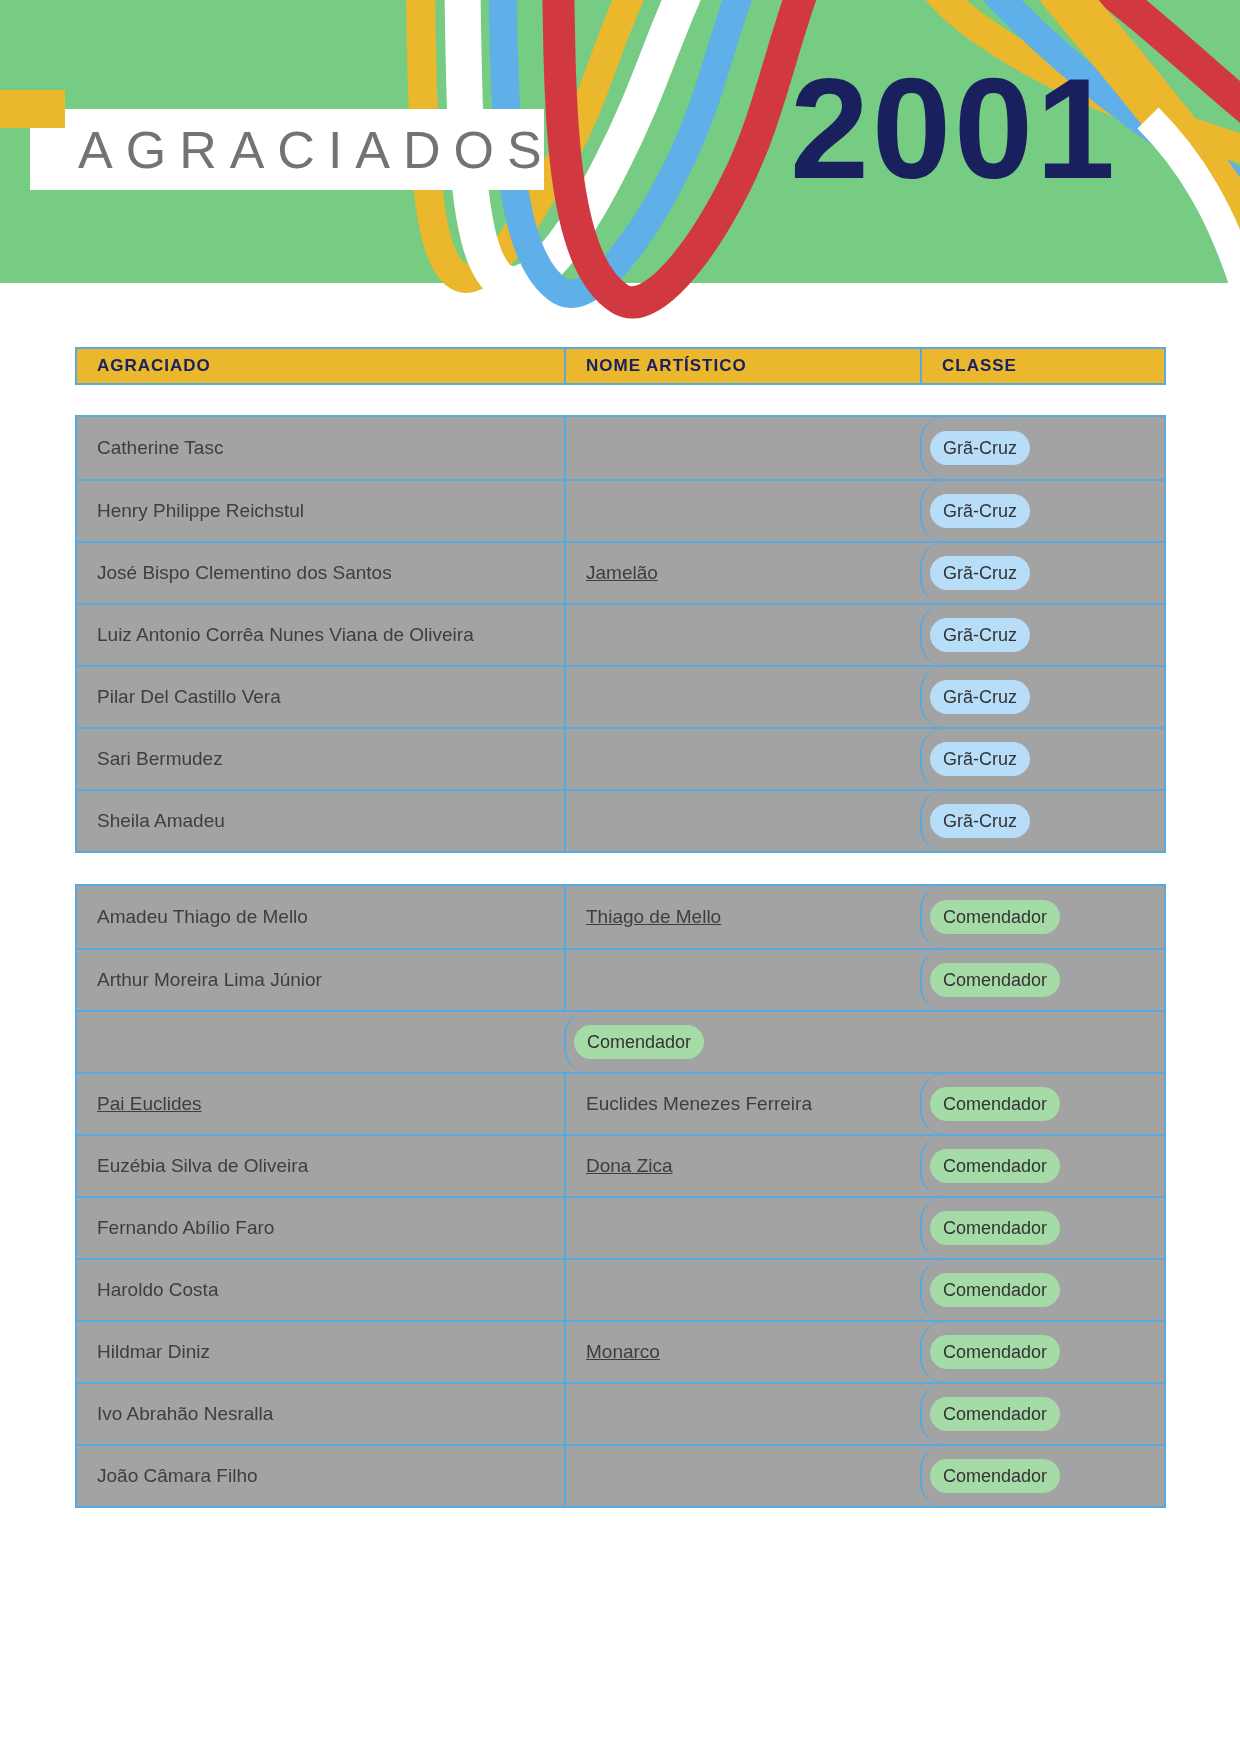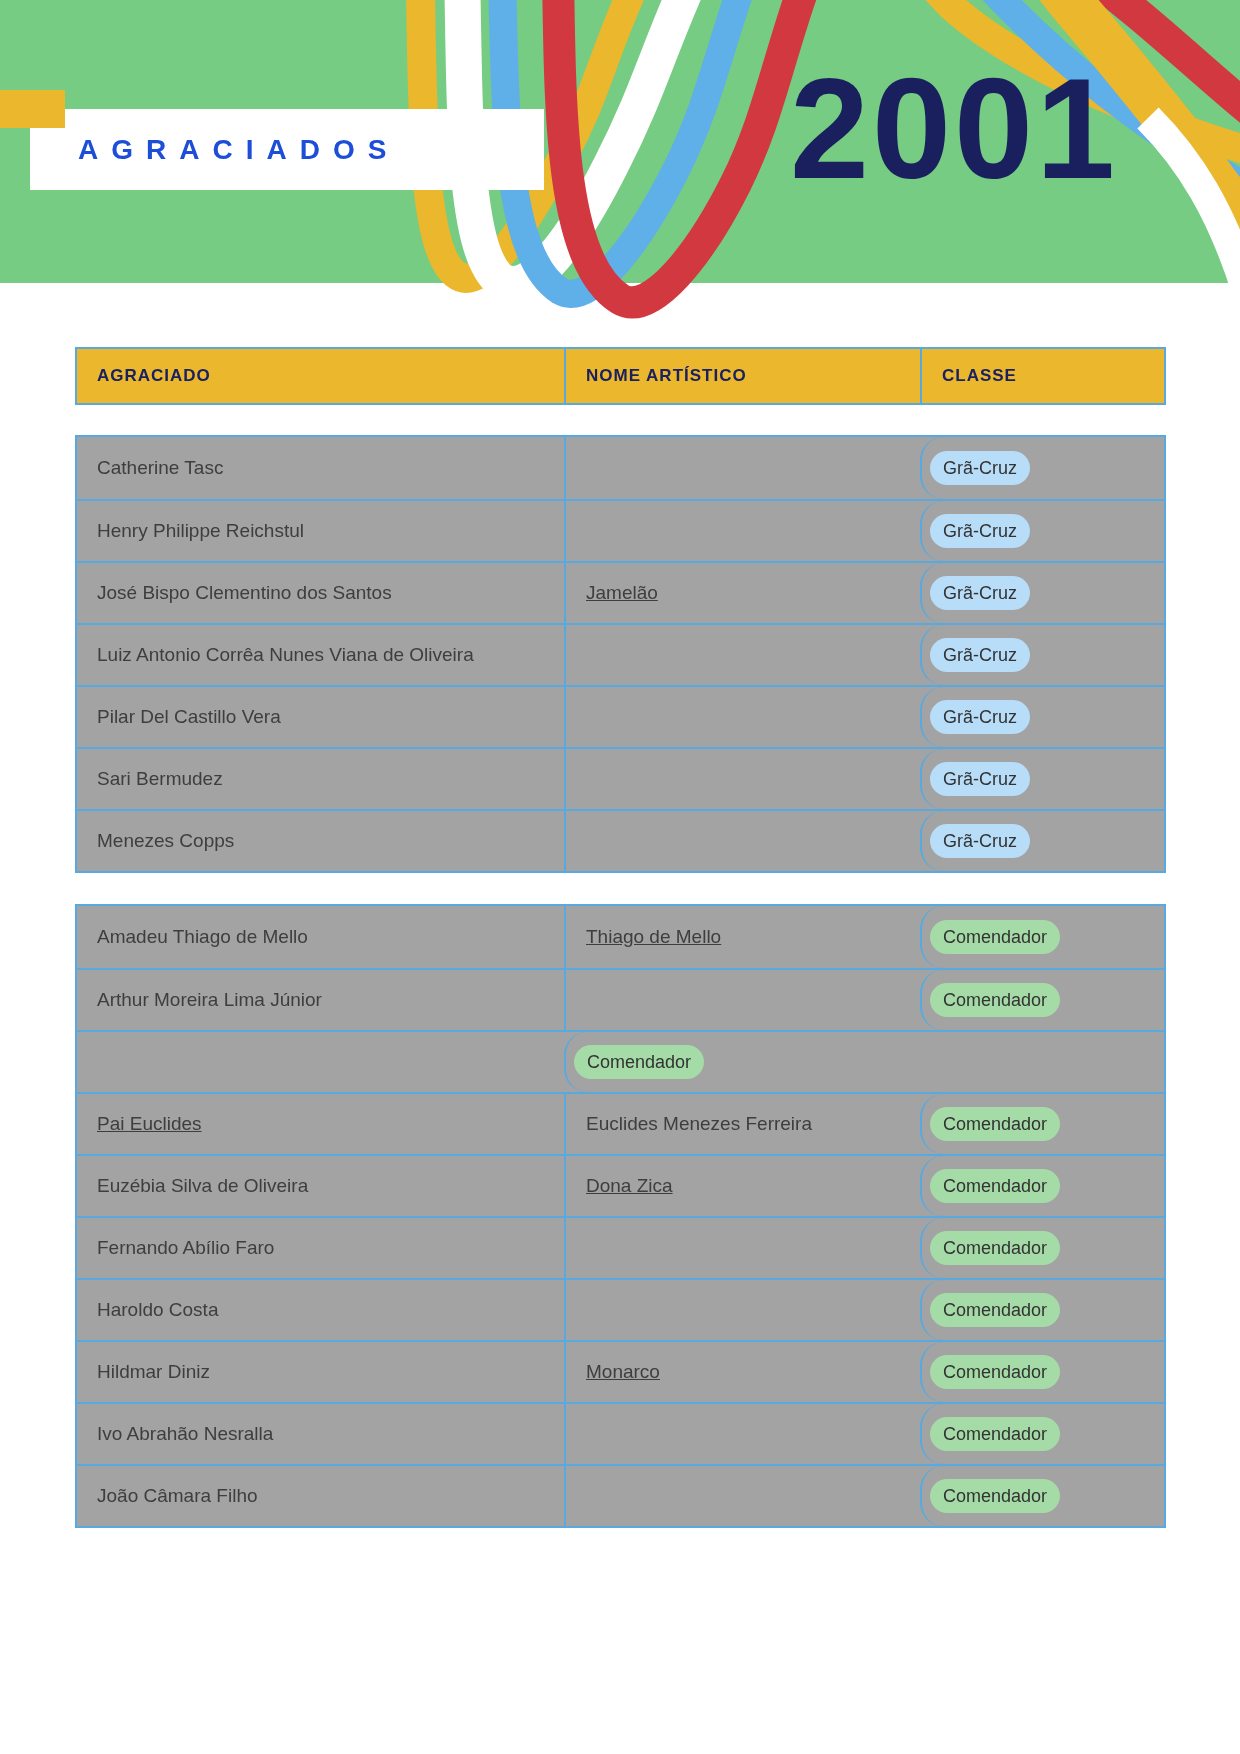--- a/index.html
+++ b/index.html
@@ -15,38 +15,38 @@
   }
   .ribbons{
     position:absolute;left:0;top:0;width:1240px;height:340px;
     z-index:1;pointer-events:none;
   }
   .title-strip{
     position:absolute;left:30px;top:109px;width:514px;height:81px;
     background:#ffffff;z-index:2;display:flex;align-items:center;
   }
   .title-strip .title{
-    padding-left:48px;font-size:28px;font-weight:700;color:#1d4ed8;
+    padding-left:48px;font-size:52px;font-weight:400;color:#737373;
     letter-spacing:13px;white-space:nowrap;
   }
   .yellow-chip{
     position:absolute;left:0;top:90px;width:65px;height:38px;
     background:#EBB72D;z-index:3;
   }
   .year{
     position:absolute;left:790px;top:58px;z-index:2;
     font-size:142px;line-height:1;font-weight:800;color:#1A1F5E;letter-spacing:3px;
   }
   
   .tbl-wrap{position:relative;margin-left:75px;width:1091px;box-sizing:border-box;}
   .thead{
     margin-top:64px;
     border:2px solid #57A9E0;background:#EBB72D;
     display:grid;grid-template-columns:487px 356px 244px;
-    height:58px;box-sizing:border-box;
+    height:38px;box-sizing:border-box;
   }
   .thead .hcell{
     display:flex;align-items:center;padding-left:20px;
     font-size:17px;font-weight:800;color:#1A2161;letter-spacing:1px;
     border-left:2px solid #57A9E0;box-sizing:border-box;
   }
   .thead .hcell:first-child{border-left:none;}
   .tbl{
     border:2px solid #57A9E0;background:#a3a3a3;box-sizing:border-box;
   }
@@ -187,21 +187,21 @@
     <div class="cell art">
           <span class="an"></span>
         </div>
     <div class="cell cls">
           <span class="badge blue">Grã-Cruz</span>
         </div>
   </div>
 
   <div class="trow">
     <div class="cell name">
-          <span class="nm">Menezes Copps</span>
+          <span class="nm">Sheila Amadeu</span>
         </div>
     <div class="cell art">
           <span class="an"></span>
         </div>
     <div class="cell cls">
           <span class="badge blue">Grã-Cruz</span>
         </div>
   </div>
 </div>
 

